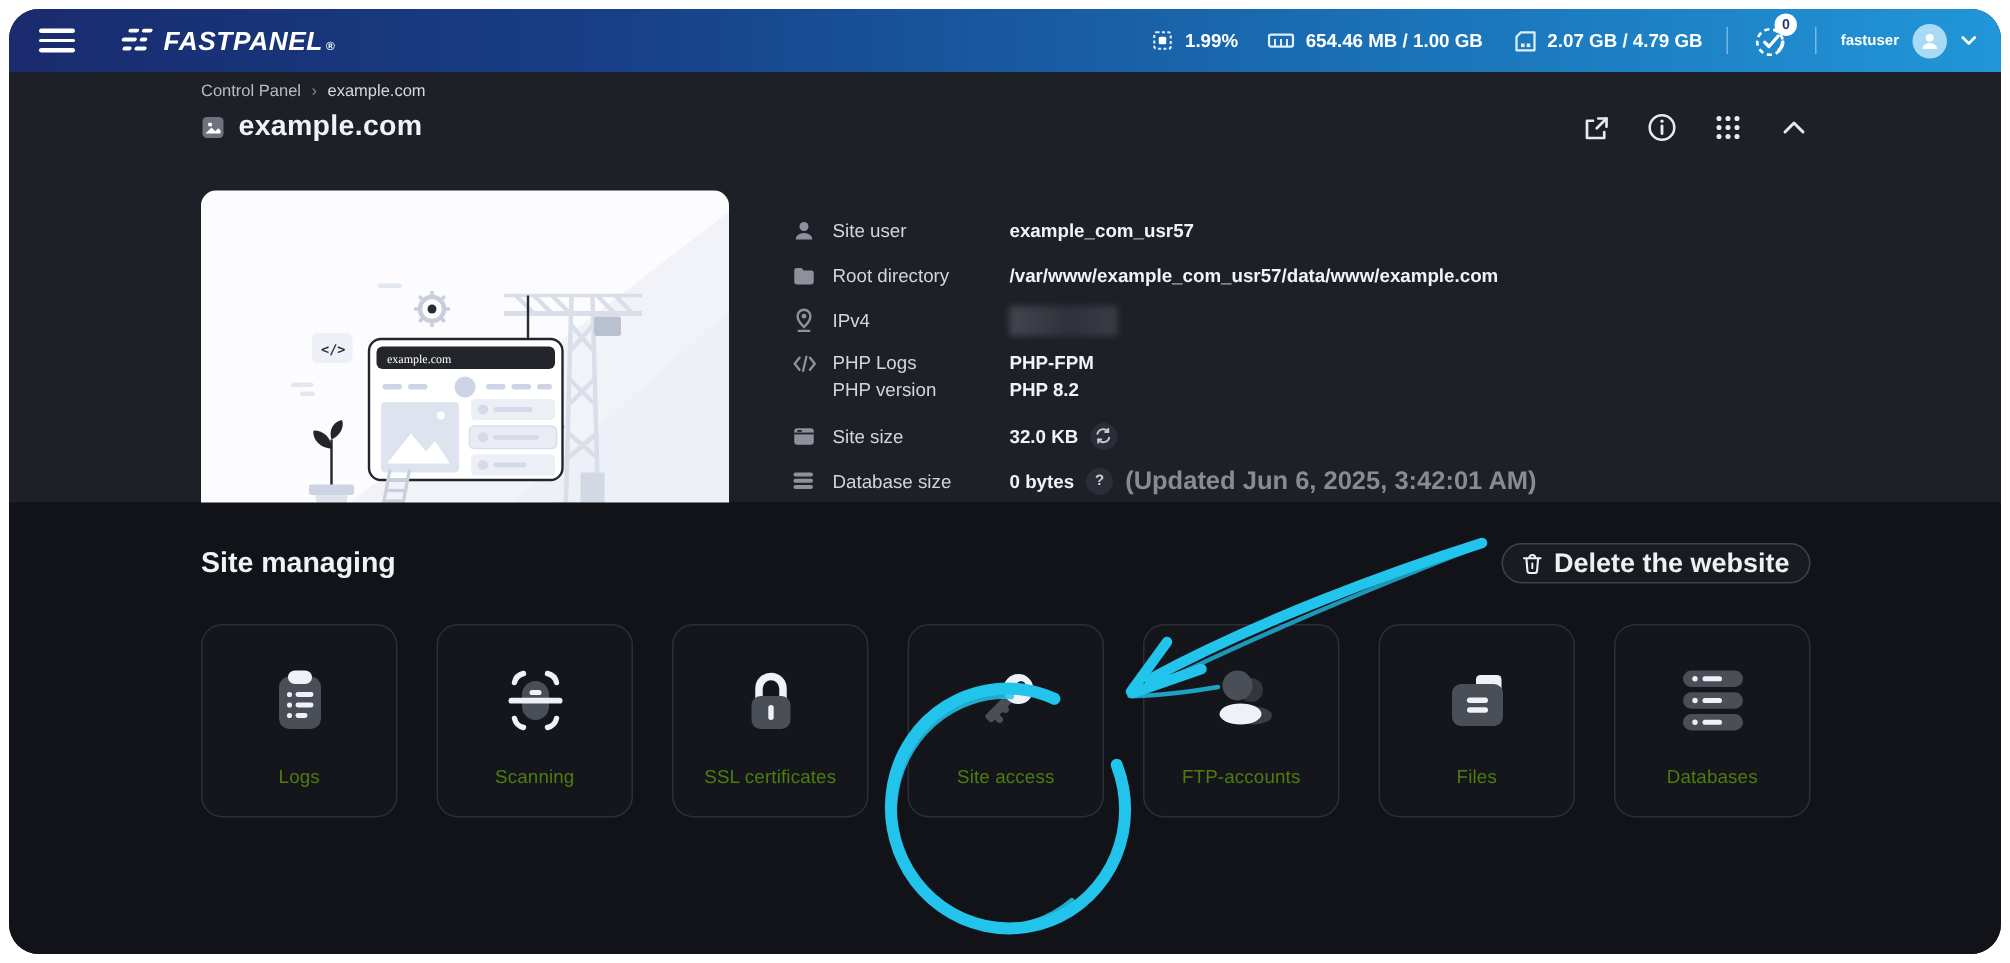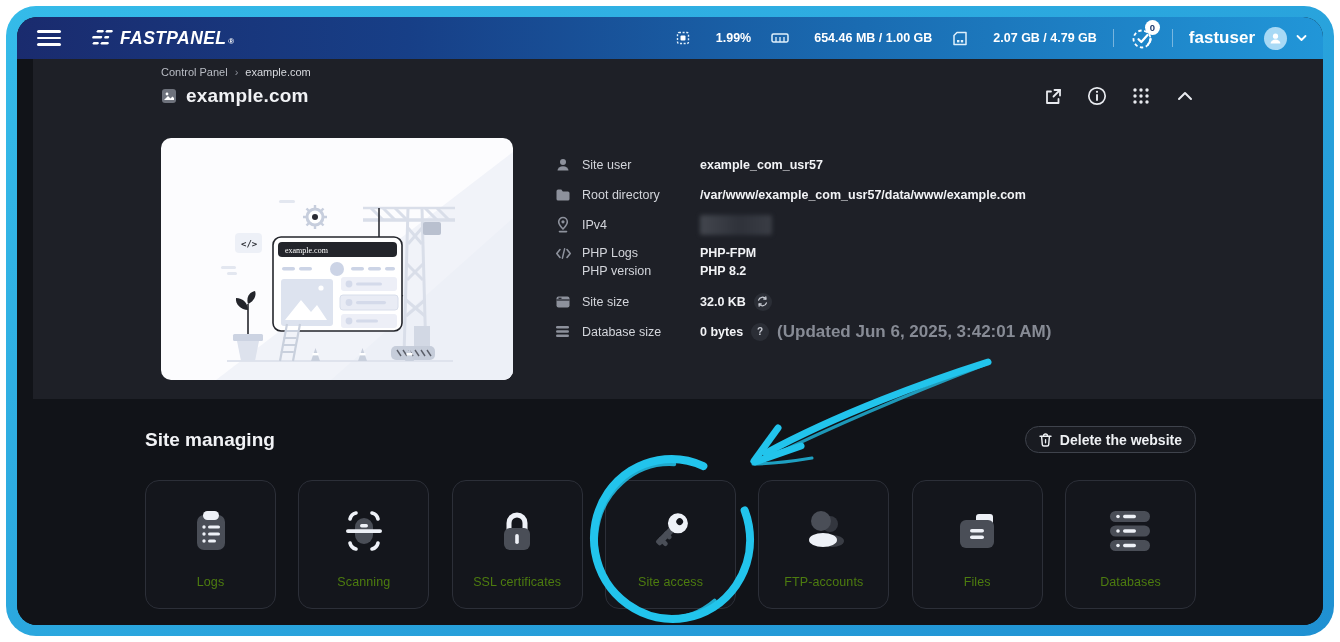--- a/index.html
+++ b/index.html
@@ -1,48 +1,48 @@
 <!DOCTYPE html>
 <html><head>
 <meta charset="utf-8">
 <style>
   * { box-sizing: border-box; margin: 0; padding: 0; }
   html,body { width:1340px; height:642px; background:#fff; overflow:hidden;
     font-family:"Liberation Sans", sans-serif; }
   .frame { position:absolute; left:6px; top:6px; width:1328px; height:630px;
     border-radius:30px; background:linear-gradient(150deg,#35bbe9,#1f90d2);
-    padding:11px; }
+    }
   .window { width:100%; height:100%; border-radius:20px; overflow:hidden;
     background:#111318; display:flex; flex-direction:column; position:relative; }
 
   
   .topbar { height:42px; flex:none; display:flex; align-items:center;
     padding:0 16px 0 20px; color:#fff;
     background:linear-gradient(90deg,#1a2b6e 0%,#173f87 30%,#1a6cb2 65%,#2196d8 100%); }
   .hamburger { width:24px; display:flex; flex-direction:column; gap:4px; cursor:pointer; }
   .hamburger span { display:block; height:2.6px; border-radius:2px; background:#fff; }
   .brand { display:flex; align-items:baseline; margin-left:30px; cursor:pointer; }
   .brand-eq { margin-right:7px; transform:translateY(1px); }
   .brand-name { font-style:italic; font-weight:900; font-size:17.5px; letter-spacing:.4px; }
   .brand-reg { font-size:8px; vertical-align:super; margin-left:2px; font-weight:700; }
   .tb-spacer { flex:1; }
   .tb-stats { display:flex; align-items:center; gap:20px; font-size:12.5px; font-weight:700; }
-  .tb-stat { display:flex; align-items:center; gap:25px; }
+  .tb-stat { display:flex; align-items:center; gap:7px; }
   .tb-divider { width:1px; height:18px; background:rgba(255,255,255,.4); margin:0 16px; }
   .tb-notif { position:relative; width:26px; height:26px; cursor:pointer; }
   .tb-badge { position:absolute; top:-5px; right:-4px; min-width:15px; height:15px;
     background:#fff; color:#1e3a6e; border-radius:8px; font-size:9.5px; font-weight:700;
     display:flex; align-items:center; justify-content:center; padding:0 3px; }
   .tb-user { display:flex; align-items:center; gap:9px; cursor:pointer; }
-  .tb-username { font-size:17px; font-weight:700; }
+  .tb-username { font-size:10px; font-weight:700; }
   .tb-avatar { width:23px; height:23px; border-radius:50%; background:#a8d9f5;
     display:flex; align-items:center; justify-content:center; }
 
   
-  .section-top { height:340px; flex:none; background:#1e2027; padding:0 127px 0 128px;margin-left:16px; }
+  .section-top { height:287px; flex:none; background:#1e2027; padding:0 127px 0 128px; }
   .breadcrumb { margin-top:7px; font-size:11px; color:#b9bcc4; display:flex; gap:7px; align-items:center; }
   .breadcrumb .bc-link { cursor:pointer; }
   .breadcrumb .bc-sep { color:#8a8e97; font-size:11px; }
   .breadcrumb .bc-current { color:#d7d9de; }
   .title-row { display:flex; align-items:center; margin-top:7px; }
   .title-left { display:flex; align-items:center; gap:9px; }
   .page-title { font-size:19px; font-weight:700; color:#f1f2f5; letter-spacing:.2px; }
   .title-actions { margin-left:auto; display:flex; align-items:center; gap:22px; }
   .title-actions .act { width:22px; height:22px; display:flex; align-items:center;
     justify-content:center; cursor:pointer; }
@@ -64,21 +64,21 @@
   .chip-q { color:#c7cad2; font-size:10px; font-weight:700; }
   .note-text { color:#878b95; font-weight:600; font-size:17px; }
 
   
   .section-bottom { flex:1; background:#111318; padding:0 127px 0 128px; }
   .managing-header { display:flex; align-items:center; margin-top:27px; }
   .managing-title { font-size:19px; font-weight:700; color:#f1f2f5; }
   .managing-buttons { margin-left:auto; display:flex; gap:10px; }
   .pill-btn { height:27px; display:flex; align-items:center; gap:8px; padding:0 13px;
     background:#191b21; border:1px solid #3f434c; border-radius:15px; color:#eef0f3;
-    font-size:14px; font-weight:700; cursor:pointer; font-family:inherit; }
+    font-size:18px; font-weight:700; cursor:pointer; font-family:inherit; }
   .cards { display:flex; justify-content:space-between; margin-top:27px; }
   .card { width:131px; height:129px; background:#14161c; border:1px solid #2c2f38;
     border-radius:14px; position:relative; cursor:pointer;
     display:flex; flex-direction:column; align-items:center; justify-content:flex-end;
     padding-bottom:19px; }
   .card-icon { position:absolute; top:26px; left:50%; transform:translateX(-50%); }
   .card-label { color:#4d7c0f; font-size:12.5px; letter-spacing:.1px; }
 
   .annotation { position:absolute; left:0; top:0; width:1340px; height:642px;
     pointer-events:none; z-index:50; }

